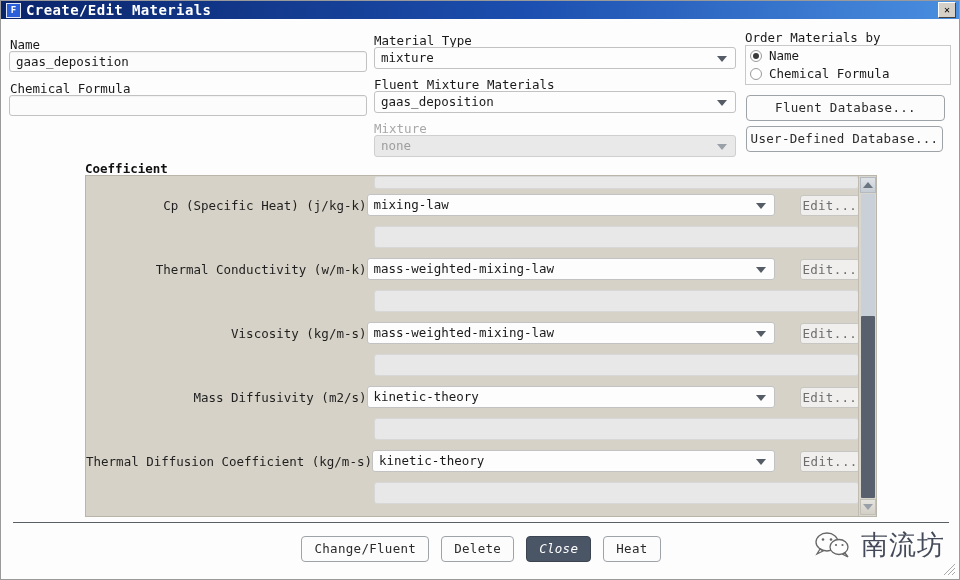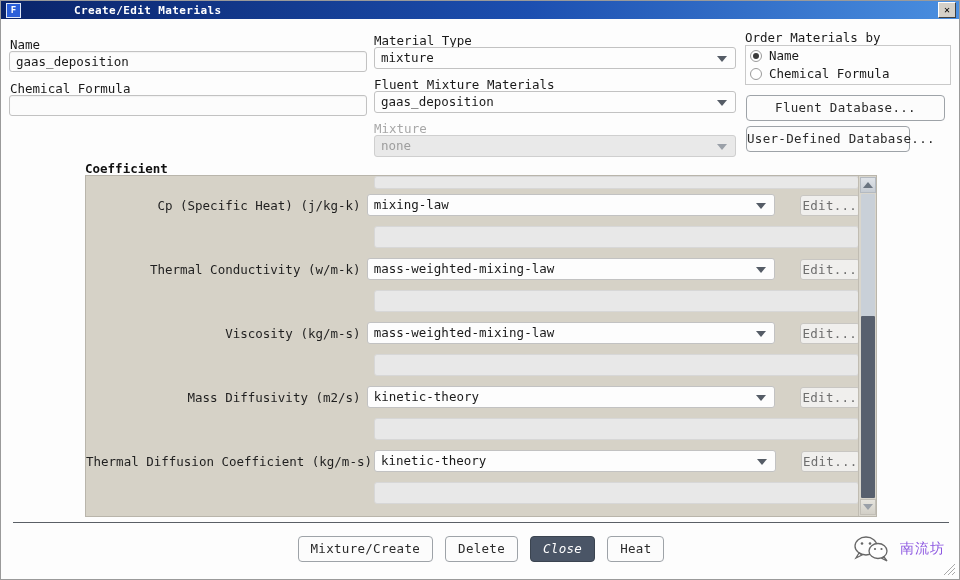--- a/index.html
+++ b/index.html
@@ -36,26 +36,25 @@
     color: #ffffff;
     font-size: 9px;
     font-weight: bold;
     line-height: 13px;
     text-align: center;
     margin-left: 3px; margin-right: 5px;
     font-family: "DejaVu Sans Mono", monospace;
   }
   .tb-title {
     color: #ffffff;
-    font-size: 11px;
+    font-size: 14px;
     font-weight: bold;
     letter-spacing: 0.4px;
     white-space: nowrap;
     font-family: "DejaVu Sans Mono", monospace;
-    margin-left: 48px;
   }
   .tb-spacer { flex: 1; }
   .tb-close {
     width: 16px; height: 14px;
     background: #d4d0c8;
     border-top: 1px solid #ffffff;
     border-left: 1px solid #ffffff;
     border-right: 1px solid #404040;
     border-bottom: 1px solid #404040;
     color: #000000;
@@ -220,21 +219,20 @@
     position: absolute;
     left: 0;
     width: 774px;
     height: 22px;
     display: flex;
     align-items: center;
   }
   .prow .plabel {
     width: 288px;
     text-align: right;
-    padding-right: 6px;
     box-sizing: border-box;
     font-family: "DejaVu Sans Mono", monospace;
     font-size: 12.5px;
     color: #1f1f1f;
     white-space: nowrap;
   }
   .prow .dd { width: 418px; }
   .prow .editbtn {
     width: 62px; height: 21px;
     line-height: 19px;
@@ -340,22 +338,22 @@
     align-items: center;
     gap: 8px;
     opacity: 0.78;
   }
   #wm-logo {
     position: relative;
     width: 40px; height: 28px;
   }
   #wm-text {
     font-family: Liberation Mono, monospace;
-    font-size: 14px;
-    color: #6d28d9;
+    font-size: 27px;
+    color: #0f172a;
     letter-spacing: 1px;
     white-space: nowrap;
   }
   #corner-grip {
     position: absolute;
     right: 3px; bottom: 3px;
     width: 16px; height: 16px;
   }
 </style>
 </head>
@@ -400,21 +398,21 @@
   <div class="radio-row" style="left:749px;top:47px;">
     <span class="radio on"></span>
     <span class="lbl">Name</span>
   </div>
   <div class="radio-row" style="left:749px;top:65px;">
     <span class="radio"></span>
     <span class="lbl">Chemical Formula</span>
   </div>
 
   <div class="btn" style="position:absolute;left:745px;top:94px;width:199px;height:26px;line-height:24px;">Fluent Database...</div>
-  <div class="btn" style="position:absolute;left:745px;top:125px;width:164px;height:26px;line-height:24px;">User-Defined Database...</div>
+  <div class="btn" style="position:absolute;left:745px;top:125px;width:197px;height:26px;line-height:24px;">User-Defined Database...</div>
 
   <div id="props-title">Coefficient</div>
 
   <div id="props-panel">
     <div id="props-scroll">
 
       <div class="valuerow partial" style="top:0px;"></div>
 
       <div class="prow" style="top:18px;">
         <div class="plabel">Cp (Specific Heat) (j/kg-k)</div>
@@ -476,21 +474,21 @@
       <div id="sb-thumb"></div>
       <div class="sb-arrow down">
           <span class="tri"></span>
         </div>
     </div>
   </div>
 
   <div id="sep"></div>
 
   <div id="footer-buttons">
-    <div class="btn">Mixture/Create</div>
+    <div class="btn">Change/Fluent</div>
     <div class="btn">Delete</div>
     <div class="btn primary">Close</div>
     <div class="btn">Heat</div>
   </div>
 
   <div id="watermark">
     <div id="wm-logo">
       <svg width="40" height="28" viewBox="0 0 40 28" aria-hidden="true">
         <ellipse cx="14" cy="11" rx="11" ry="9" fill="none" stroke="#3d3d3d" stroke-width="1.3"></ellipse>
         <path d="M7 18 L4 23 L10 20 Z" fill="none" stroke="#3d3d3d" stroke-width="1.3"></path>

